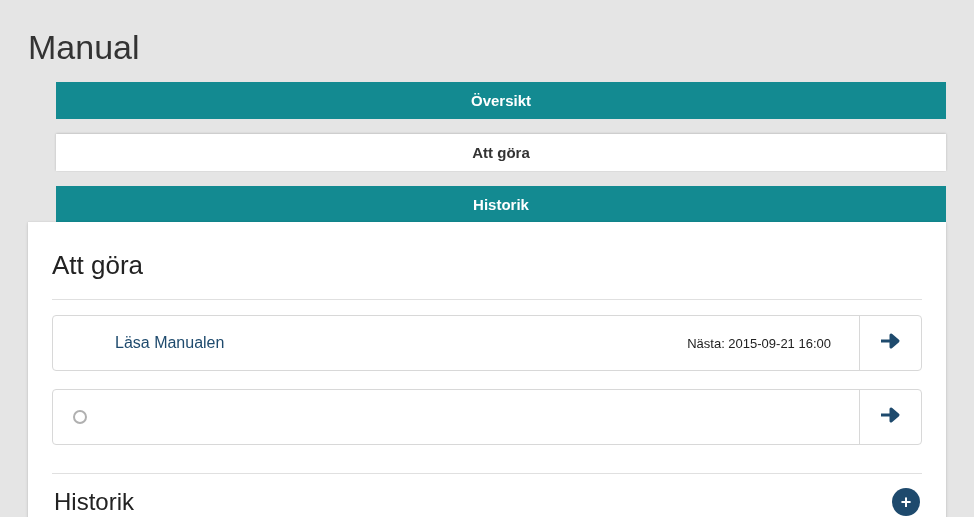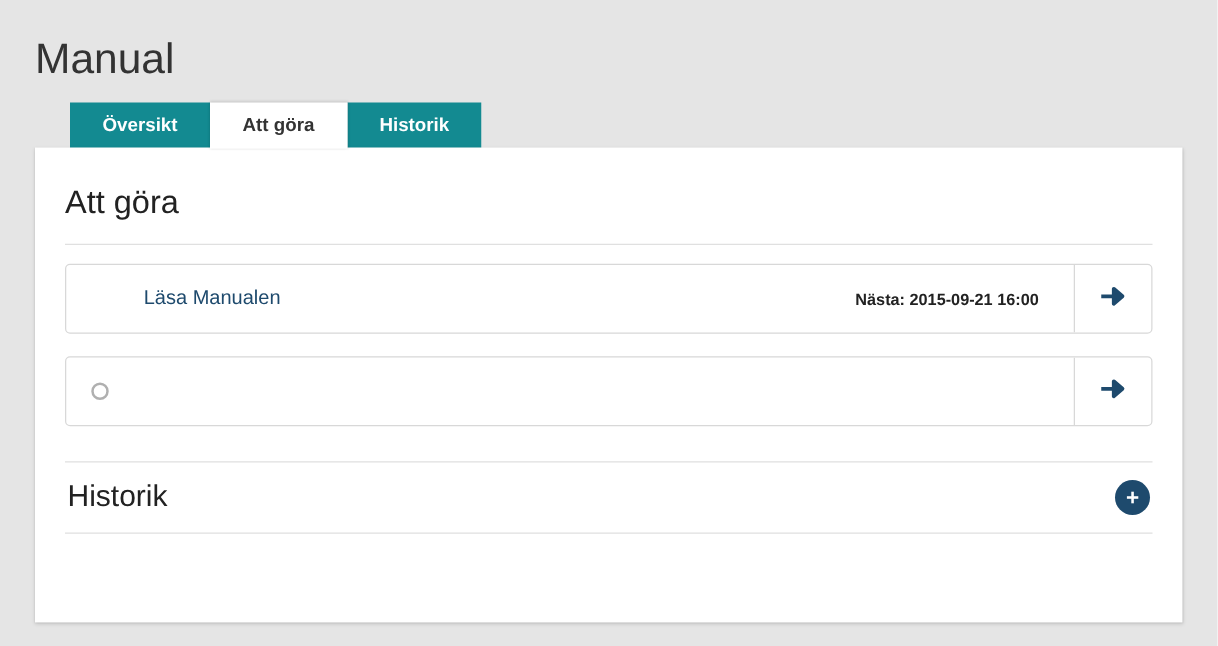--- a/index.html
+++ b/index.html
@@ -17,21 +17,23 @@
       font-weight: normal;
       color: #333;
       margin: 10px 0 15px 28px;
     }
     .content-wrapper {
       position: relative;
       margin: 0 28px;
     }
     .tabs {
       display: flex;
+      gap: 15px;
       margin-left: 28px;
+      flex-direction: column;
     }
     .tab {
       padding: 10px 26px;
       font-size: 15px;
       font-weight: bold;
       color: #fff;
       background: #138a91;
       border: none;
       cursor: pointer;
       position: relative;
@@ -94,21 +96,20 @@
     }
     .todo-title {
       color: #1e4a6d;
       font-size: 16px;
       font-weight: normal;
     }
     .todo-meta {
       color: #222;
       font-size: 13px;
       margin-right: 8px;
-      font-weight: bold;
     }
     .arrow-cell {
       width: 62px;
       border-left: 1px solid #d8d8d8;
       display: flex;
       align-items: center;
       justify-content: center;
       cursor: pointer;
     }
     .arrow-icon {

